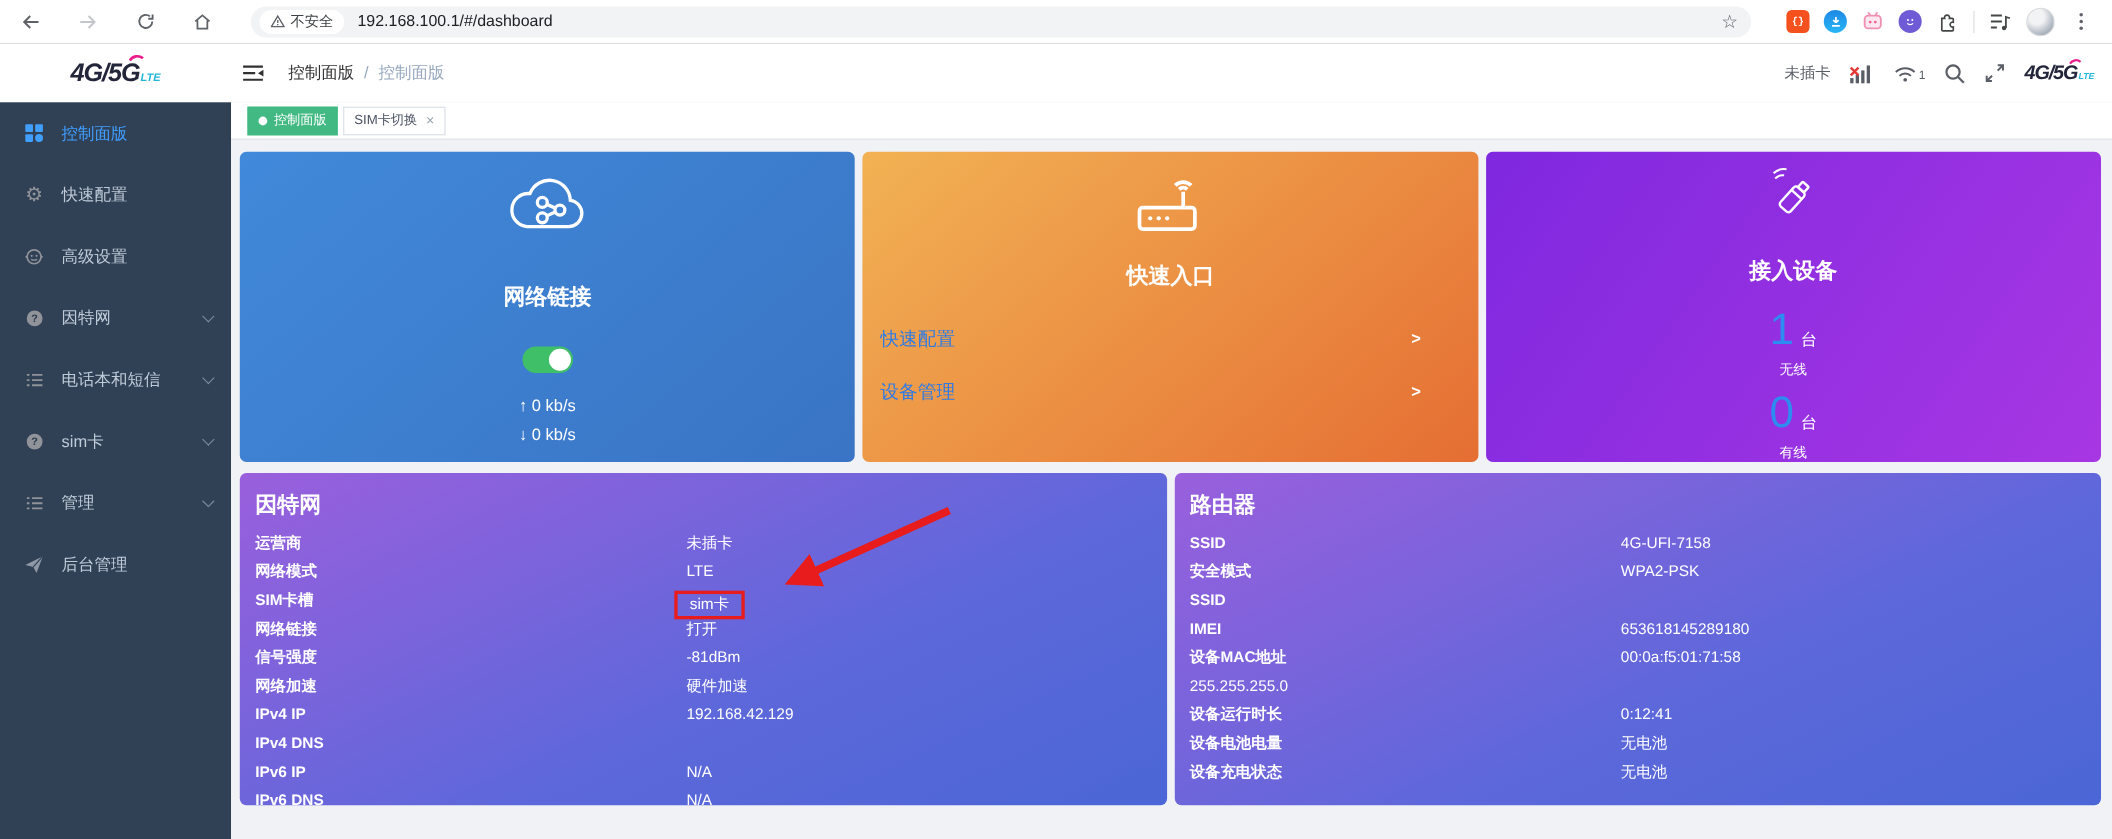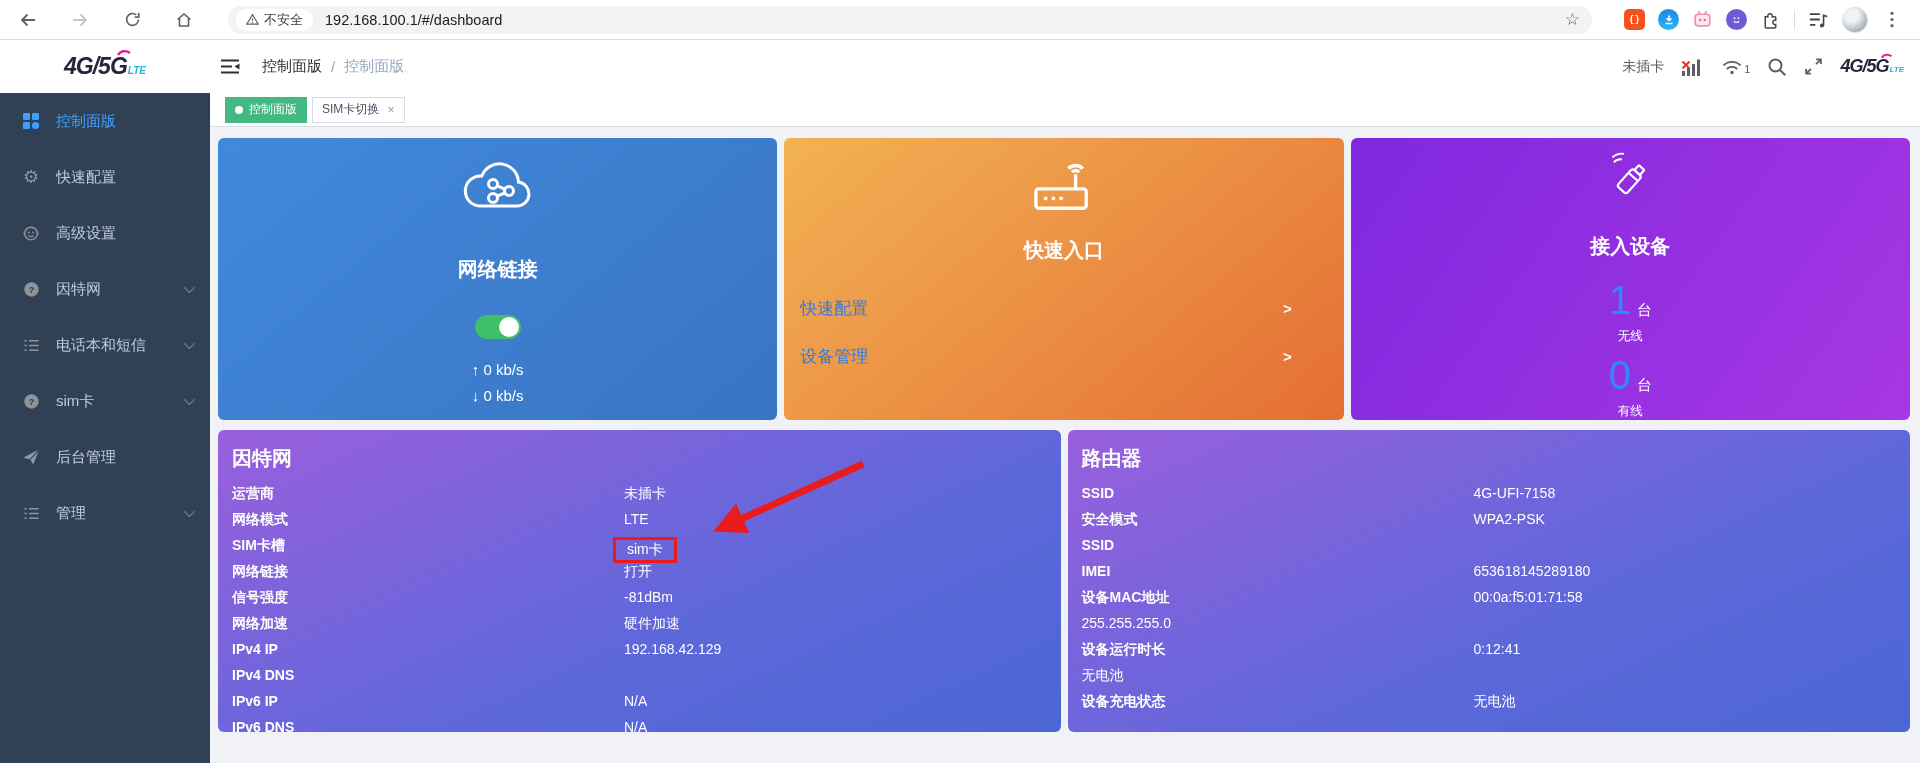--- a/index.html
+++ b/index.html
@@ -312,38 +312,38 @@
         <svg width="17" height="17" viewBox="0 0 18 18">
             <circle cx="9" cy="9" r="7.6" fill="#909399"></circle>
             <text x="9" y="12.6" text-anchor="middle" font-size="10.5" font-weight="bold" fill="#2c3a4e">?</text>
           </svg>
       </span>
       <span>sim卡</span>
       <span class="chev"></span>
     </div>
     <div class="side-item">
       <span class="si-icon">
-        <svg width="18" height="18" viewBox="0 0 18 18">
-            <path d="M1 9.7L17 1.6 11.2 16.8l-2.9-5.4L1 9.7z" fill="#8f98a5"></path>
-            <path d="M8.3 11.4L17 1.6" stroke="#304156" stroke-width="1.1"></path>
-          </svg>
-      </span>
-      <span>后台管理</span>
-    </div>
-    <div class="side-item">
-      <span class="si-icon">
         <svg width="17" height="17" viewBox="0 0 18 18">
             <g stroke="#909399" stroke-width="1.7">
               <path d="M6.5 4h10M6.5 9h10M6.5 14h10"></path>
               <path d="M1.5 4H4M1.5 9H4M1.5 14H4"></path>
             </g>
           </svg>
       </span>
       <span>管理</span>
       <span class="chev"></span>
+    </div>
+    <div class="side-item">
+      <span class="si-icon">
+        <svg width="18" height="18" viewBox="0 0 18 18">
+            <path d="M1 9.7L17 1.6 11.2 16.8l-2.9-5.4L1 9.7z" fill="#8f98a5"></path>
+            <path d="M8.3 11.4L17 1.6" stroke="#304156" stroke-width="1.1"></path>
+          </svg>
+      </span>
+      <span>后台管理</span>
     </div>
   </div>
 
   <div class="main-col">
     <div class="tagbar">
       <span class="tag active">
         <span class="dot"></span>
         <span>控制面版</span>
       </span>
       <span class="tag">
@@ -492,20 +492,21 @@
               <span class="info-value">00:0a:f5:01:71:58</span>
             </div>
           <div class="info-row">
               <span class="info-value">255.255.255.0</span>
             </div>
           <div class="info-row">
               <span class="info-label">设备运行时长</span>
               <span class="info-value">0:12:41</span>
             </div>
           <div class="info-row">
+              <span class="info-label">设备电池电量</span>
               <span class="info-value">无电池</span>
             </div>
           <div class="info-row">
               <span class="info-label">设备充电状态</span>
               <span class="info-value">无电池</span>
             </div>
         </div>
       </div>
 
       <svg class="anno-arrow" width="190" height="100" viewBox="0 0 190 100">

